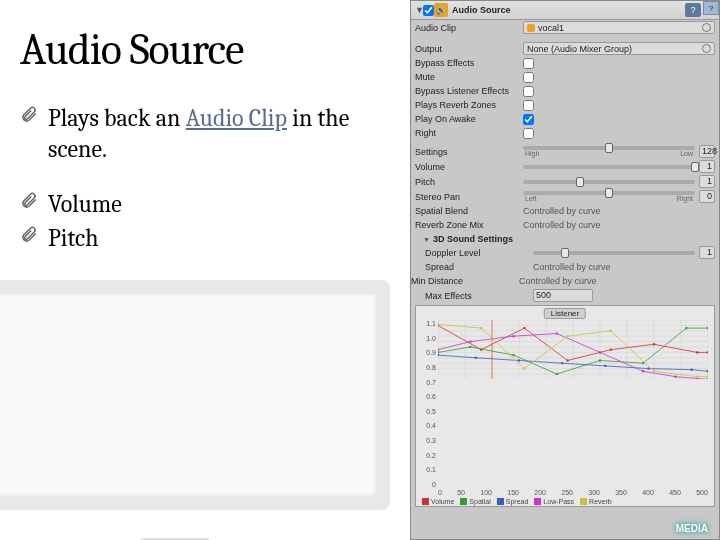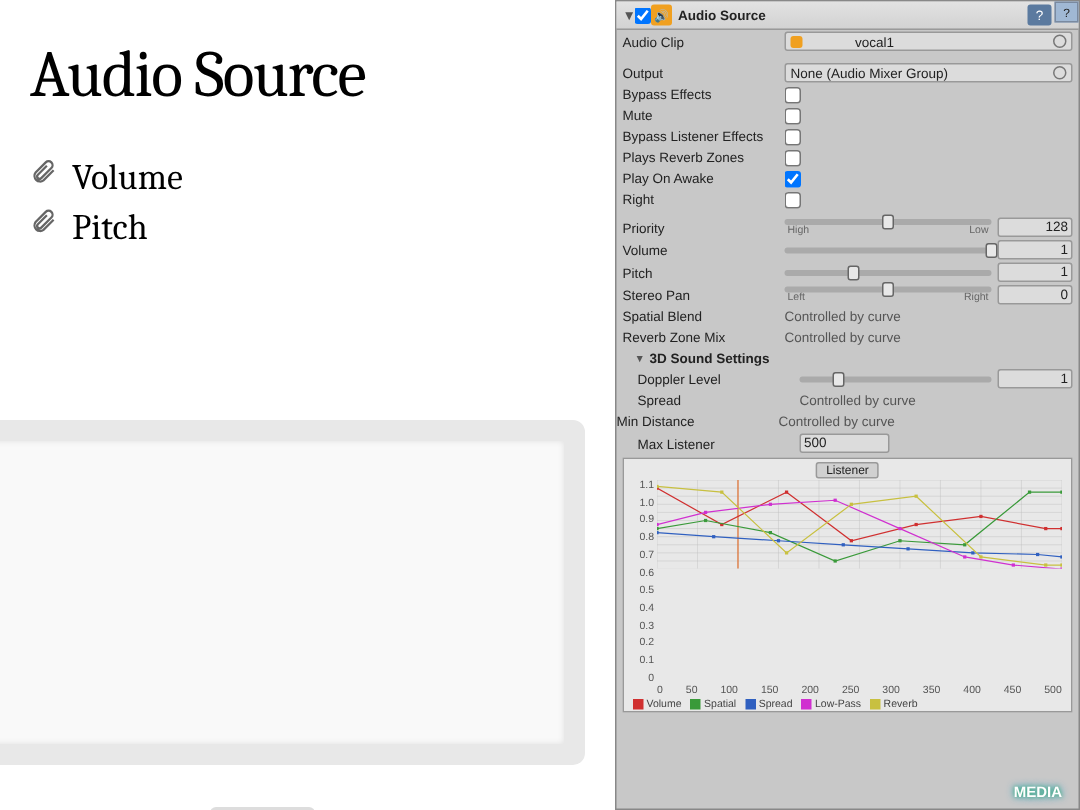--- a/index.html
+++ b/index.html
@@ -27,53 +27,59 @@
 .hdr { background: linear-gradient(#e2e2e2,#d2d2d2); display: flex; align-items: center; padding: 2px 4px; border-bottom: 1px solid #999; }
 .hdr .arrow { width: 8px; text-align:center; color:#555; }
 .hdr .ico { width: 14px; height: 14px; background: #f0a020; border-radius: 2px; margin-right: 4px; display:flex; align-items:center; justify-content:center; font-size:8px; }
 .hdr .ttl { font-weight: bold; flex: 1; }
 .hdr .help { width: 16px; height: 14px; background: #5b7a9f; border-radius: 2px; display:flex; align-items:center; justify-content:center; color:#fff; margin-left: 2px; }
 .hdr .gear { width: 14px; text-align:center; color:#444; }
 
 .row { display: flex; align-items: center; padding: 1px 4px; min-height: 14px; }
 .row .lbl { flex: 0 0 108px; }
 .row .val { flex: 1; display: flex; align-items: center; gap: 3px; }
-.row .obj { flex: 1; background: #dcdcdc; border: 1px solid #999; border-radius: 2px; padding: 0 3px; display: flex; align-items: center; height: 13px; gap: 32px; }
+.row .obj { flex: 1; background: #dcdcdc; border: 1px solid #999; border-radius: 2px; padding: 0 3px; display: flex; align-items: center; height: 13px; }
 .row .obj .dot { width: 9px; height: 9px; border: 1px solid #777; border-radius: 50%; margin-left: auto; }
-.row .num { width: 50px; background: #dcdcdc; border: 1px solid #999; border-radius: 2px; text-align: right; padding: 0 2px; height: 13px; line-height: 11px; }
+.row .num { width: 16px; background: #dcdcdc; border: 1px solid #999; border-radius: 2px; text-align: right; padding: 0 2px; height: 13px; line-height: 11px; }
 input[type=checkbox].uchk { width: 11px; height: 11px; }
 .sld-wrap { flex:1; display:flex; align-items:center; gap:4px; }
 .sld { flex: 1; height: 4px; background: #aaa; border-radius: 2px; position: relative; }
 .sld .thumb { position: absolute; top: -3px; width: 8px; height: 10px; background: #e8e8e8; border: 1px solid #666; border-radius: 2px; transform: translateX(-50%); }
 .sld-lbls { display:flex; justify-content:space-between; font-size:7px; color:#666; padding: 0 2px; }
 .dd { flex:1; background:#dcdcdc; border:1px solid #999; border-radius:2px; padding:0 3px; height:13px; display:flex; align-items:center; }
 .dd::after { content:"▾"; margin-left:auto; font-size:7px; color:#555; }
 .curve { flex:1; color:#555; }
 
 .subhdr { font-weight: bold; padding: 2px 4px 1px 12px; display:flex; align-items:center; }
 .subhdr::before { content:"▼"; font-size:7px; margin-right:3px; color:#555; }
 
-.chart { margin: 2px 4px 4px 4px; background: #e8e8e8; border: 1px solid #999; position: relative; height: 170px; }
+.chart { margin: 2px 4px 4px 4px; background: #e8e8e8; border: 1px solid #999; position: relative; height: 202px; }
 .chart .lnr { position:absolute; top:2px; left:50%; transform:translateX(-50%); background:#d0d0d0; border:1px solid #999; border-radius:2px; padding:0 6px; font-size:8px; }
 .chart svg { position:absolute; inset: 14px 6px 18px 22px; }
 .chart .yax { position:absolute; left:2px; top:14px; bottom:18px; width:18px; display:flex; flex-direction:column; justify-content:space-between; font-size:7px; color:#555; text-align:right; }
 .chart .xax { position:absolute; left:22px; right:6px; bottom:10px; display:flex; justify-content:space-between; font-size:7px; color:#555; }
 .legend { position:absolute; left:4px; right:4px; bottom:0; display:flex; gap:6px; font-size:7px; color:#444; padding:1px 2px; }
 .legend span { display:flex; align-items:center; gap:2px; }
 .legend i { width:7px; height:7px; display:inline-block; }
 
 .topline { position:absolute; top:0; right:0; width:16px; height:14px; background:#a0b8d4; border:1px solid #7a8aa0; display:flex; align-items:center; justify-content:center; font-size:8px; }
 </style>
 </head>
 <body>
 
 <div class="slide">
   <div class="left">
     <div class="title">Audio Source</div>
     <div class="bullets">
+      <div class="bullet">
+        <span class="clip-icon"><svg viewBox="0 0 24 24" fill="none" stroke="currentColor" stroke-width="2">
+              <path d="M21 10l-9 9a5 5 0 0 1-7-7l9-9a3.5 3.5 0 0 1 5 5l-9 9a2 2 0 0 1-3-3l8-8"></path>
+            </svg></span>
+        <span class="bullet-text"><span>Plays back an </span><a href="#">Audio Clip</a><span> in the scene.</span></span>
+      </div>
       <div class="group">
         <div class="bullet">
           <span class="clip-icon"><svg viewBox="0 0 24 24" fill="none" stroke="currentColor" stroke-width="2">
                 <path d="M21 10l-9 9a5 5 0 0 1-7-7l9-9a3.5 3.5 0 0 1 5 5l-9 9a2 2 0 0 1-3-3l8-8"></path>
               </svg></span>
           <span class="bullet-text">Volume</span>
         </div>
         <div class="bullet">
           <span class="clip-icon"><svg viewBox="0 0 24 24" fill="none" stroke="currentColor" stroke-width="2">
                 <path d="M21 10l-9 9a5 5 0 0 1-7-7l9-9a3.5 3.5 0 0 1 5 5l-9 9a2 2 0 0 1-3-3l8-8"></path>
@@ -147,21 +153,21 @@
       </div>
     <div class="row">
         <span class="lbl">Right</span>
         <span class="val">
           <input type="checkbox" class="uchk" style="">
         </span>
       </div>
     <div style="height:4px"></div>
 
     <div class="row">
-        <span class="lbl">Priority</span>
+        <span class="lbl">Settings</span>
       <div class="sld-wrap">
           <div style="flex:1">
             <div class="sld">
               <div class="thumb" style="left:50%"></div>
             </div>
             <div class="sld-lbls">
               <span>High</span>
               <span>Low</span>
             </div>
           </div>
@@ -222,21 +228,21 @@
     </div>
     <div class="row" style="padding-left:14px">
         <span class="lbl">Spread</span>
         <span class="curve">Controlled by curve</span>
       </div>
     <div class="row" style="padding-left:0">
         <span class="lbl">Min Distance</span>
         <span class="curve">Controlled by curve</span>
       </div>
     <div class="row" style="padding-left:14px">
-        <span class="lbl">Max Listener</span>
+        <span class="lbl">Max Effects</span>
         <span class="num" style="width:60px;text-align:left">500</span>
       </div>
 
     <div class="chart">
       <div class="lnr">Listener</div>
       <div class="yax" id="yax">
           <span>1.1</span>
           <span>1.0</span>
           <span>0.9</span>
           <span>0.8</span>

